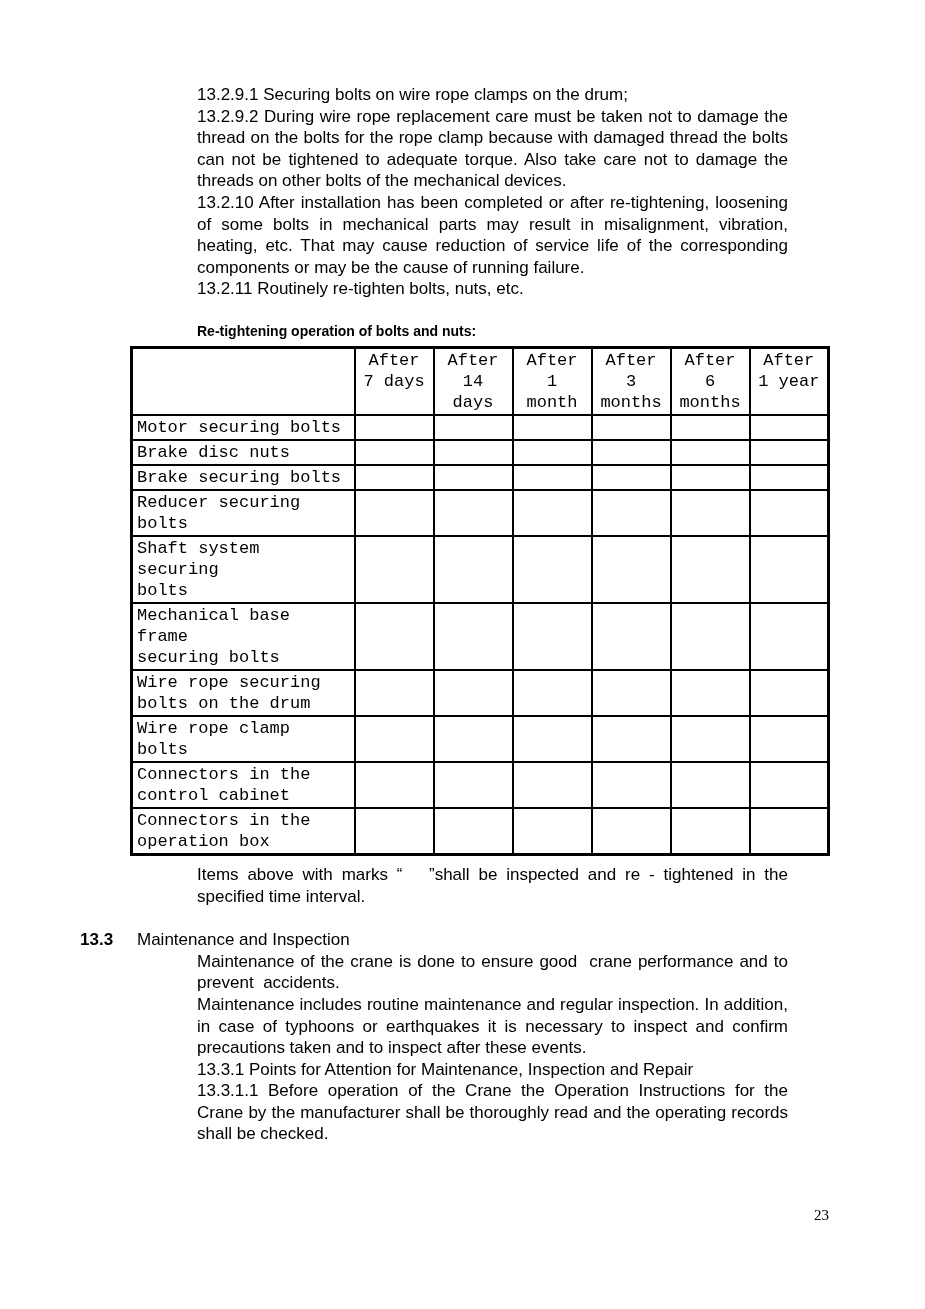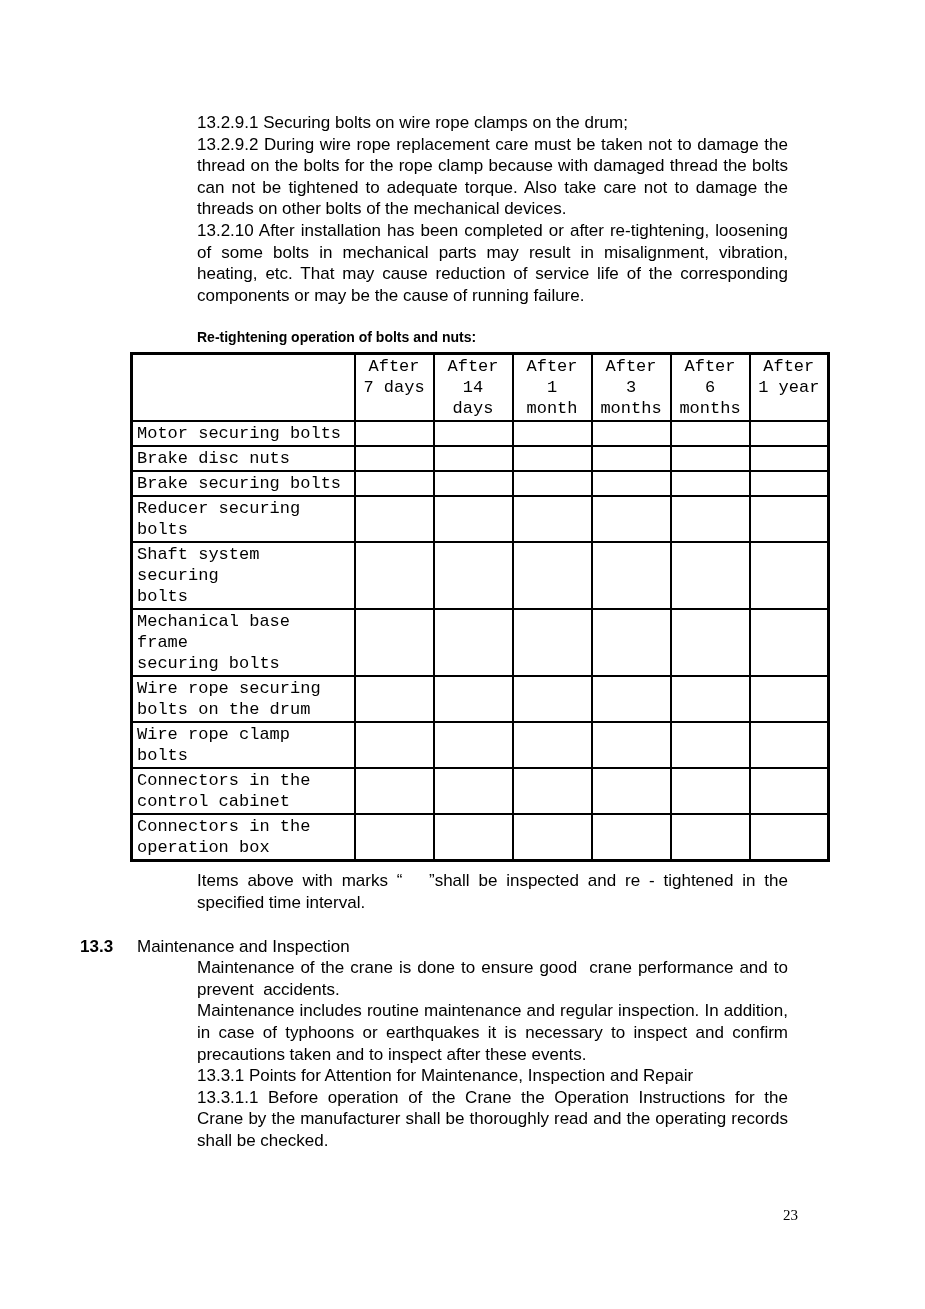--- a/index.html
+++ b/index.html
@@ -7,21 +7,21 @@
     width:925px; height:1309px; background:#ffffff; color:#000;
     font-family:"Liberation Sans", sans-serif; font-size:17px;
     position:relative; overflow:hidden;
   }
   .text-col { margin-left:197px; width:591px; }
   p.para {
     margin:0; line-height:21.6px;
     text-align:justify; text-align-last:left;
   }
   p.left { text-align:left; }
-  .top-block { padding-top:112px; }
+  .top-block { padding-top:84px; }
 
   .table-title {
     margin:20px 0 4px 197px;
     font-weight:bold; font-size:14px; line-height:22px;
   }
   table.sched {
     border-collapse:collapse; table-layout:fixed;
     width:697px; margin-left:130px;
     border:3px solid #000;
     font-family:Liberation Mono, monospace;
@@ -39,31 +39,32 @@
 
   .note-block { margin-top:8px; }
 
   .section-head {
     display:flex; margin:22px 0 0 80px; line-height:21.6px;
   }
   .sec-num { width:57px; font-weight:bold; }
   .sec-title { font-weight:normal; }
 
   .page-number {
-    position:absolute; left:783px; top:1207px;
+    position:absolute; left:814px; top:1207px;
     font-family:"Liberation Serif", serif; font-size:15px;
   }
 </style>
 </head>
 <body>
 
 <div class="top-block text-col">
   <p class="para left">13.2.9.1 Securing bolts on wire rope clamps on the drum;</p>
   <p class="para">13.2.9.2 During wire rope replacement care must be taken not to damage the thread on the bolts for the rope clamp because with damaged thread the bolts can not be tightened to adequate torque. Also take care not to damage the threads on other bolts of the mechanical devices.</p>
   <p class="para">13.2.10 After installation has been completed or after re-tightening, loosening of some bolts in mechanical parts may result in misalignment, vibration, heating, etc. That may cause reduction of service life of the corresponding components or may be the cause of running failure.</p>
+  <p class="para left">13.2.11 Routinely re-tighten bolts, nuts, etc.</p>
 </div>
 
 <div class="table-title">Re-tightening operation of bolts and nuts:</div>
 
 <table class="sched">
   <colgroup>
     <col style="width:223px">
       <col style="width:79px">
       <col style="width:79px">
     <col style="width:79px">

